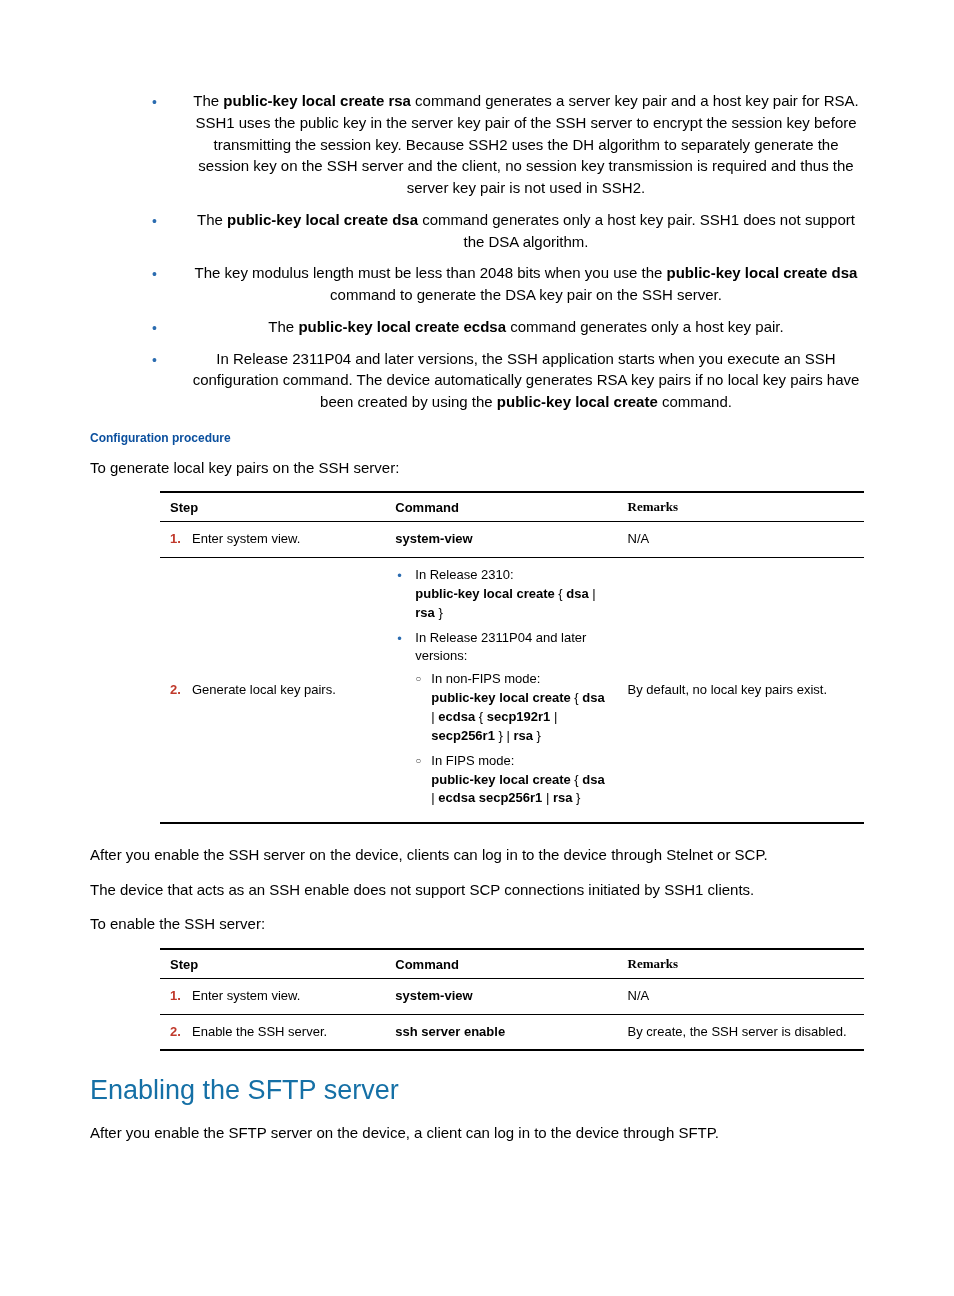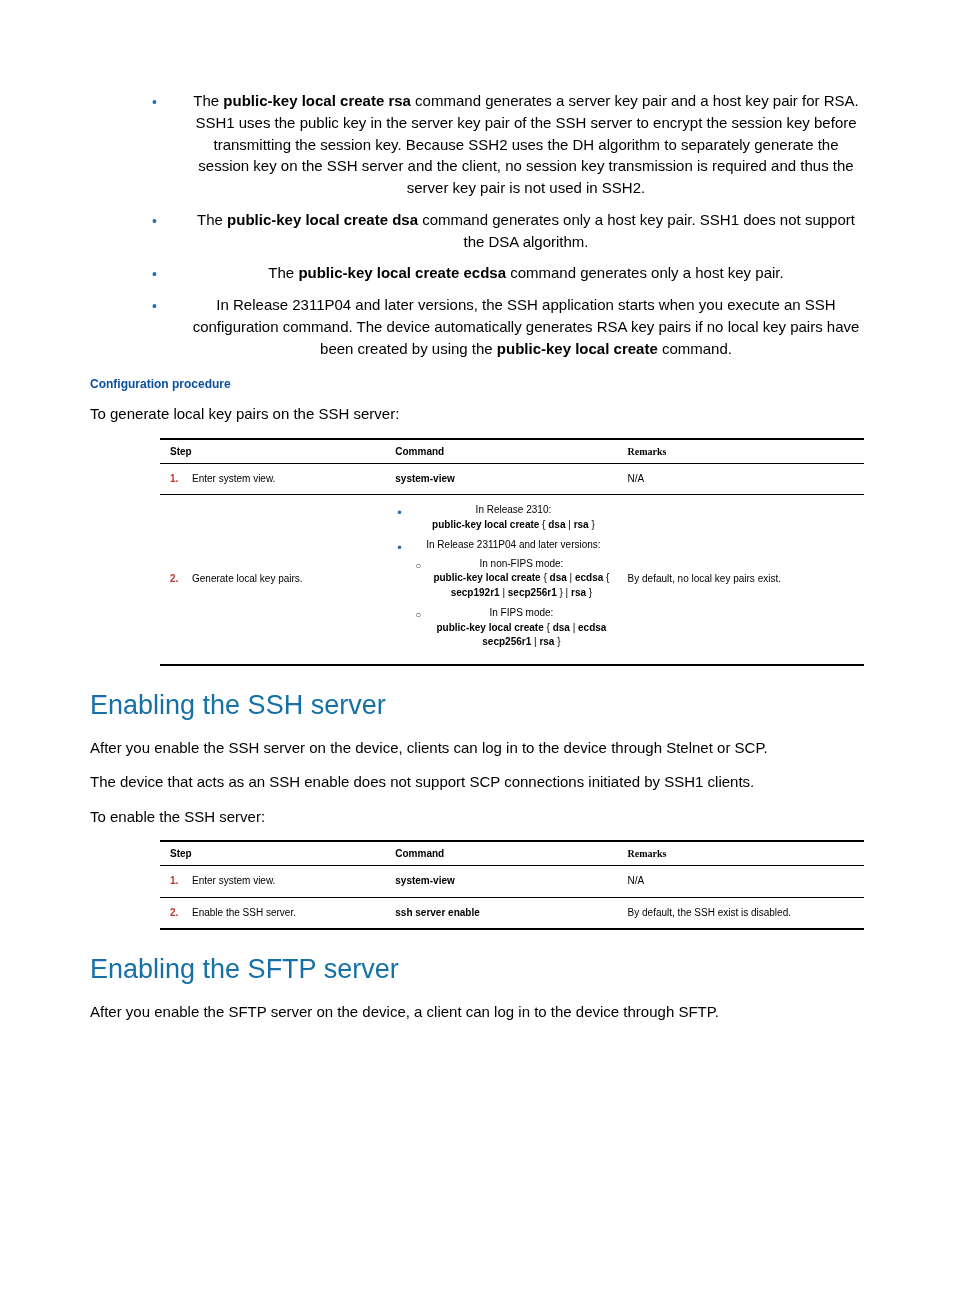--- a/index.html
+++ b/index.html
@@ -50,21 +50,21 @@
   }
   .intro-text {
     margin-bottom: 12px;
     line-height: 1.5;
   }
   table.cmd {
     border-collapse: collapse;
     width: calc(100% - 70px);
     margin-left: 70px;
     margin-bottom: 20px;
-    font-size: 10px;
+    font-size: 13px;
   }
   table.cmd th {
     text-align: left;
     font-weight: bold;
     border-top: 2px solid #000;
     border-bottom: 1.5px solid #000;
     padding: 6px 6px 6px 10px;
     vertical-align: bottom;
   }
   table.cmd td {
@@ -84,21 +84,20 @@
   }
   .cmd-bullets {
     list-style: none;
     margin: 0;
     padding: 0;
   }
   .cmd-bullets > li {
     position: relative;
     padding-left: 20px;
     margin-bottom: 6px;
-    text-align: center;
   }
   .cmd-bullets > li::before {
     content: "•";
     position: absolute;
     left: 2px;
     top: 1px;
     color: #2b6cb0;
     font-size: 13px;
   }
   .cmd-sub {
@@ -127,20 +126,23 @@
 <body>
 
 <div class="page">
 
   <ul class="bullet-list">
     <li>
       <span>The </span><span class="bold">public-key local create rsa</span><span> command generates a server key pair and a host key pair for RSA. SSH1 uses the public key in the server key pair of the SSH server to encrypt the session key before transmitting the session key. Because SSH2 uses the DH algorithm to separately generate the session key on the SSH server and the client, no session key transmission is required and thus the server key pair is not used in SSH2.</span>
     </li>
     <li>
       <span>The </span><span class="bold">public-key local create dsa</span><span> command generates only a host key pair. SSH1 does not support the DSA algorithm.</span>
+    </li>
+    <li>
+      <span>The key modulus length must be less than 2048 bits when you use the </span><span class="bold">public-key local create dsa</span><span> command to generate the DSA key pair on the SSH server.</span>
     </li>
     <li>
       <span>The </span><span class="bold">public-key local create ecdsa</span><span> command generates only a host key pair.</span>
     </li>
     <li>
       <span>In Release 2311P04 and later versions, the SSH application starts when you execute an SSH configuration command. The device automatically generates RSA key pairs if no local key pairs have been created by using the </span><span class="bold">public-key local create</span><span> command.</span>
     </li>
   </ul>
 
   <div class="subhead">Configuration procedure</div>
@@ -181,21 +183,20 @@
                 </li>
               </ul>
             </li>
           </ul>
         </td>
         <td>By default, no local key pairs exist.</td>
       </tr>
     </tbody>
   </table>
 
-  <h2 class="section-heading">Enabling the SSH server</h2>
   <div class="intro-text">After you enable the SSH server on the device, clients can log in to the device through Stelnet or SCP.</div>
   <div class="intro-text">The device that acts as an SSH enable does not support SCP connections initiated by SSH1 clients.</div>
   <div class="intro-text">To enable the SSH server:</div>
 
   <table class="cmd">
     <thead>
       <tr>
         <th class="col-step">Step</th>
         <th class="col-cmd">Command</th>
         <th class="col-rem">Remarks</th>
@@ -203,21 +204,21 @@
     </thead>
     <tbody>
       <tr>
         <td><span class="stepnum">1.</span><span>Enter system view.</span></td>
         <td><span class="bold">system-view</span></td>
         <td>N/A</td>
       </tr>
       <tr>
         <td><span class="stepnum">2.</span><span>Enable the SSH server.</span></td>
         <td><span class="bold">ssh server enable</span></td>
-        <td>By default, the SSH exist is disabled.</td>
+        <td>By create, the SSH server is disabled.</td>
       </tr>
     </tbody>
   </table>
 
   <h2 class="section-heading">Enabling the SFTP server</h2>
   <div class="intro-text">After you enable the SFTP server on the device, a client can log in to the device through SFTP.</div>
 
 </div>
 
 </body></html>

